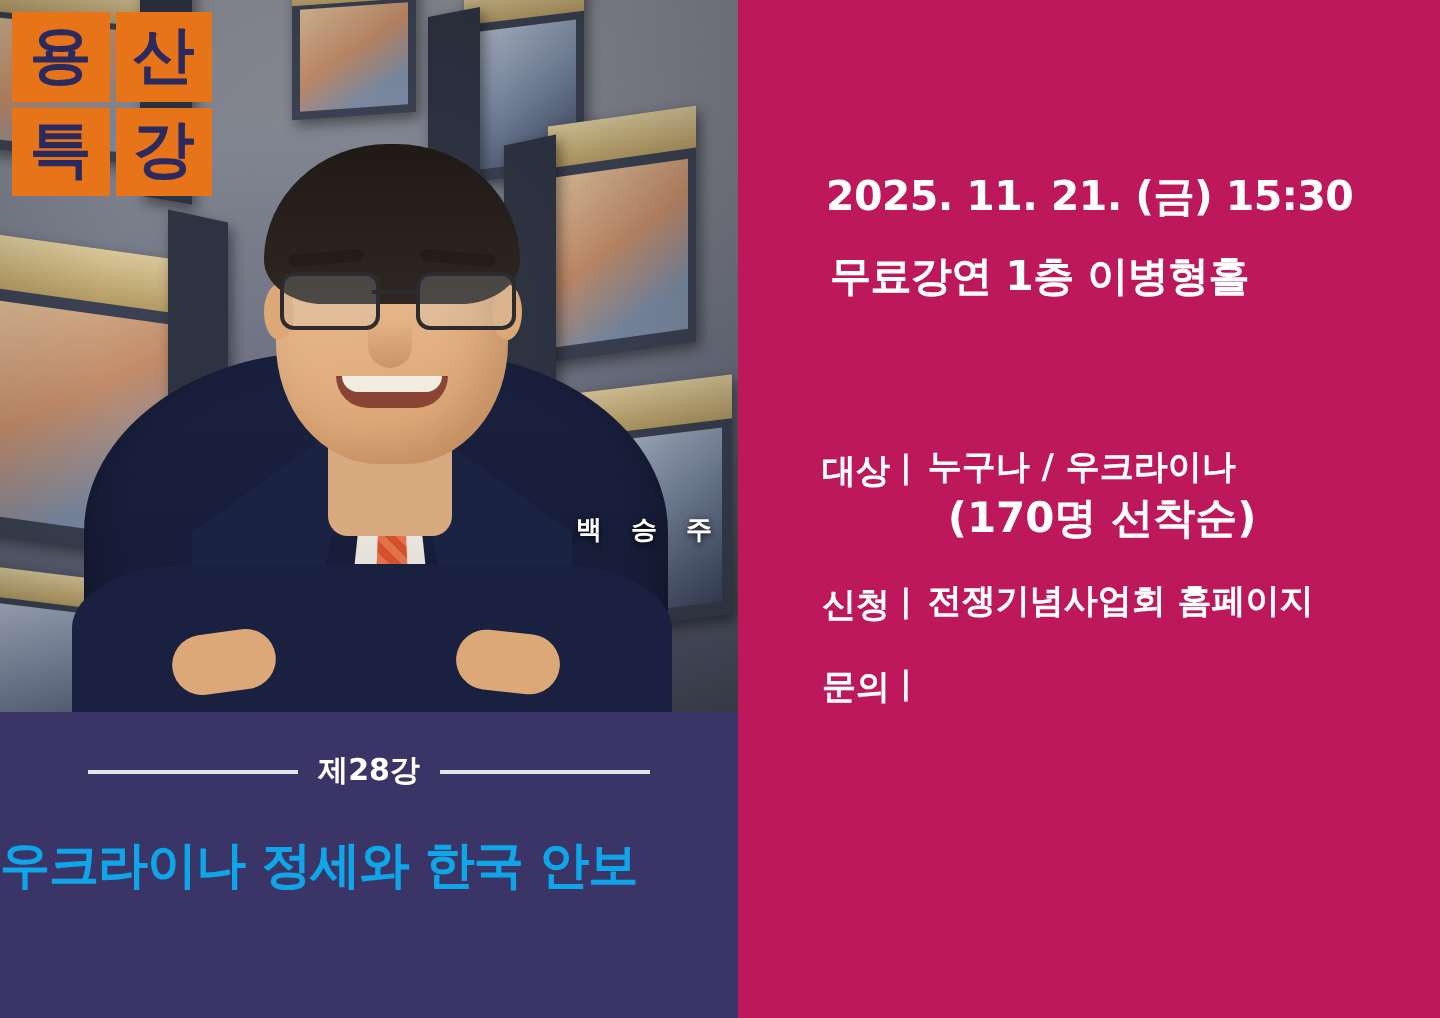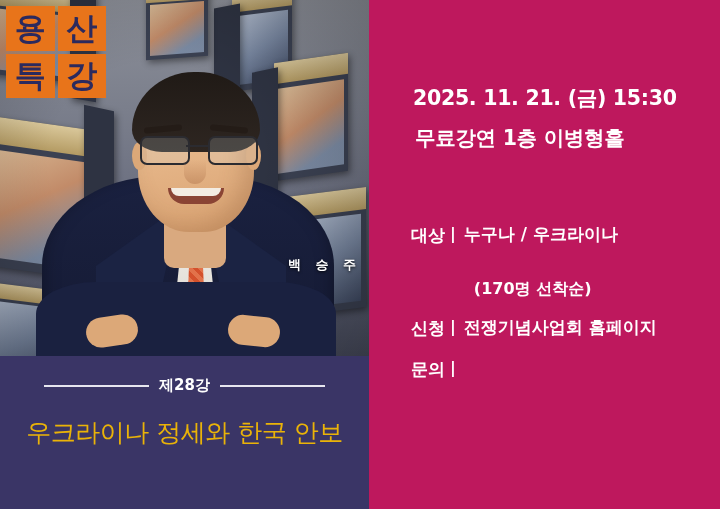--- a/index.html
+++ b/index.html
@@ -99,36 +99,36 @@
   .speaker .name{font-size:13px;font-weight:bold;letter-spacing:5px;margin-bottom:4px;
     font-family:"DejaVu Sans",sans-serif;}
   .speaker .role{font-size:11.5px;font-weight:bold;letter-spacing:.2px;
     font-family:"DejaVu Sans",sans-serif;}
 
   
   .title-band{position:absolute;left:0;top:356px;width:369px;height:153px;background:#3a3566;}
   .lecture-no{position:absolute;left:0;right:0;top:20px;display:flex;align-items:center;justify-content:center;gap:10px;}
   .lecture-no .rule{height:2px;background:#e6e6ef;width:105px;}
   .lecture-no .num{color:#ffffff;font-size:15px;font-weight:bold;font-family:"DejaVu Sans",sans-serif;white-space:nowrap;}
-  .lecture-title{position:absolute;left:0;right:0;top:60px;text-align:center;color:#eab308;
-    font-size:25px;font-weight:normal;letter-spacing:-0.5px;font-family:"DejaVu Sans",sans-serif;}
+  .lecture-title{position:absolute;left:0;right:0;top:60px;text-align:left;color:#0ea5e9;
+    font-size:25px;font-weight:bold;letter-spacing:-0.5px;font-family:"DejaVu Sans",sans-serif;}
 
   
   .info{position:absolute;left:369px;top:0;width:351px;height:509px;background:#be185d;color:#fff;}
   .when{position:absolute;left:44px;top:84px;font-size:20.5px;font-weight:bold;letter-spacing:-.3px;
     font-family:"DejaVu Sans",sans-serif;white-space:nowrap;}
   .where{position:absolute;left:46px;top:124px;font-size:20.5px;font-weight:bold;letter-spacing:-.3px;
     font-family:"DejaVu Sans",sans-serif;white-space:nowrap;}
 
   .rows{position:absolute;left:42px;top:224px;width:300px;}
   .row{display:flex;align-items:flex-start;margin-bottom:6px;}
   .row .lbl{font-size:17px;font-weight:bold;white-space:nowrap;font-family:"DejaVu Sans",sans-serif;}
   .row .sep{font-size:16px;font-weight:bold;margin:0 8px 0 5px;font-family:"DejaVu Sans",sans-serif;}
   .row .val{font-size:17px;font-weight:bold;line-height:1.28;font-family:"DejaVu Sans",sans-serif;}
-  .row .val .sub{display:block;font-size:16px;padding-left:10px;margin-top:33px;}
+  .row .val .sub{display:block;font-size:21px;padding-left:10px;}
   .row.gap{margin-top:18px;}
 </style>
 </head>
 <body>
 
 <div class="poster">
 
   <div class="photo">
     <div class="photo-bg"></div>
 

